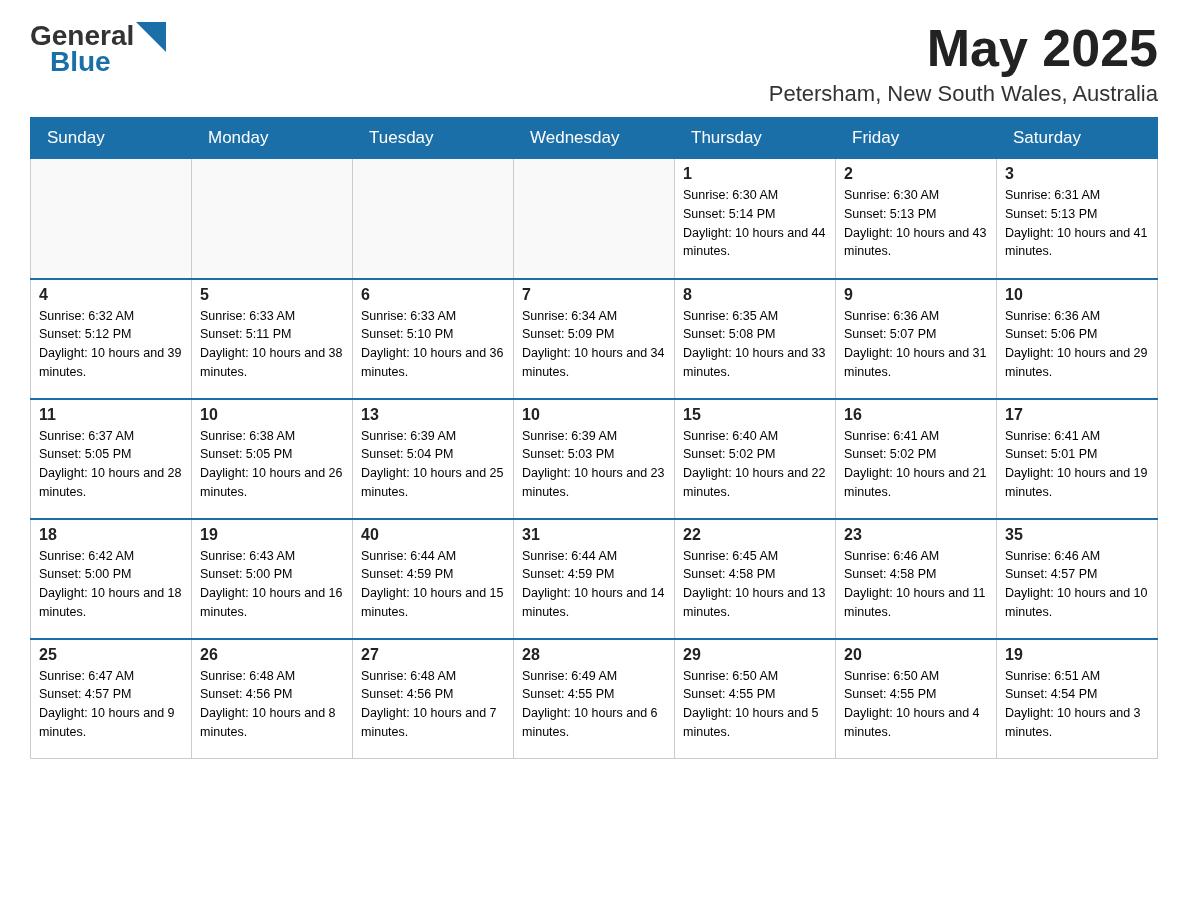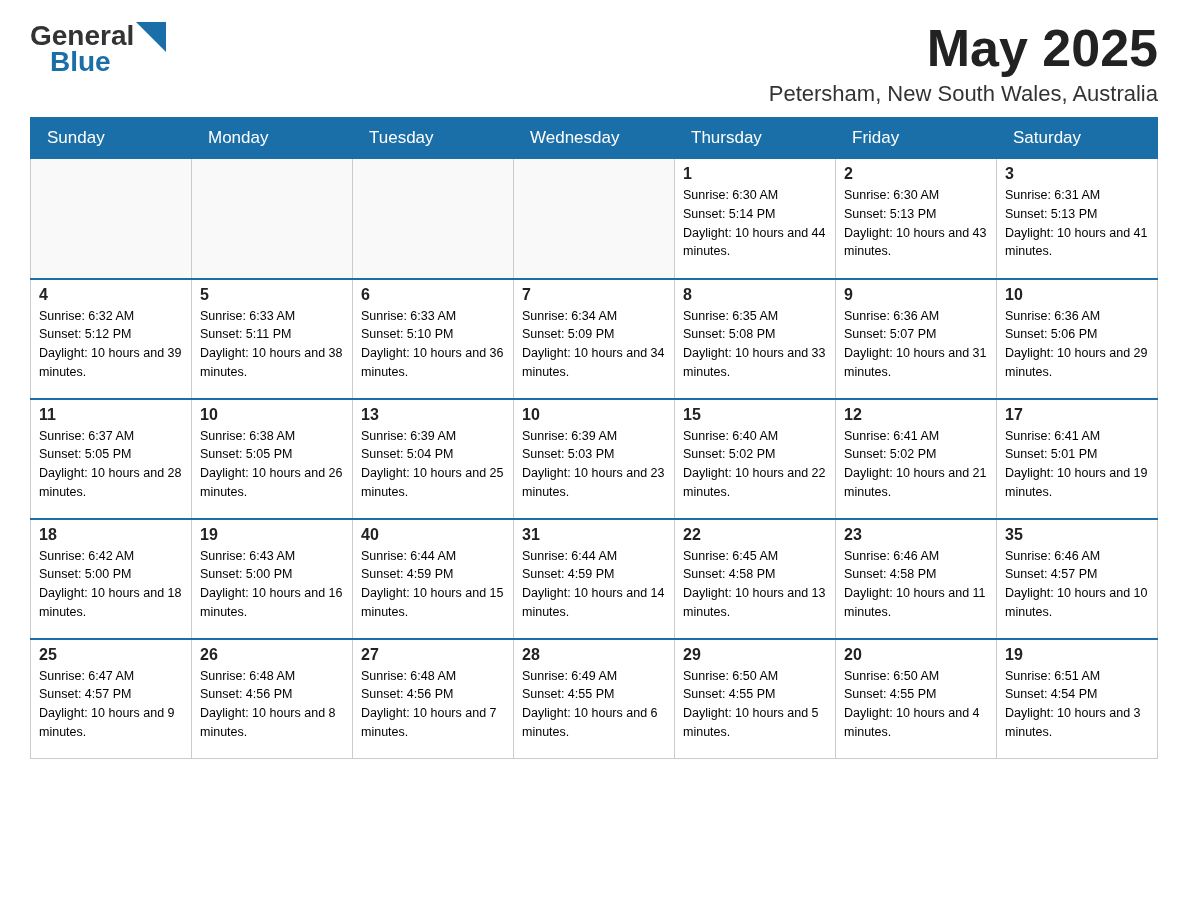--- a/index.html
+++ b/index.html
@@ -182,21 +182,21 @@
         </td>
         <td>
           <span class="day-number">10</span>
           <div class="day-info">Sunrise: 6:39 AM<br>Sunset: 5:03 PM<br>Daylight: 10 hours and 23 minutes.</div>
         </td>
         <td>
           <span class="day-number">15</span>
           <div class="day-info">Sunrise: 6:40 AM<br>Sunset: 5:02 PM<br>Daylight: 10 hours and 22 minutes.</div>
         </td>
         <td>
-          <span class="day-number">12</span>
+          <span class="day-number">16</span>
           <div class="day-info">Sunrise: 6:41 AM<br>Sunset: 5:02 PM<br>Daylight: 10 hours and 21 minutes.</div>
         </td>
         <td>
           <span class="day-number">17</span>
           <div class="day-info">Sunrise: 6:41 AM<br>Sunset: 5:01 PM<br>Daylight: 10 hours and 19 minutes.</div>
         </td>
       </tr>
       <tr class="row-divider">
         <td>
           <span class="day-number">18</span>

